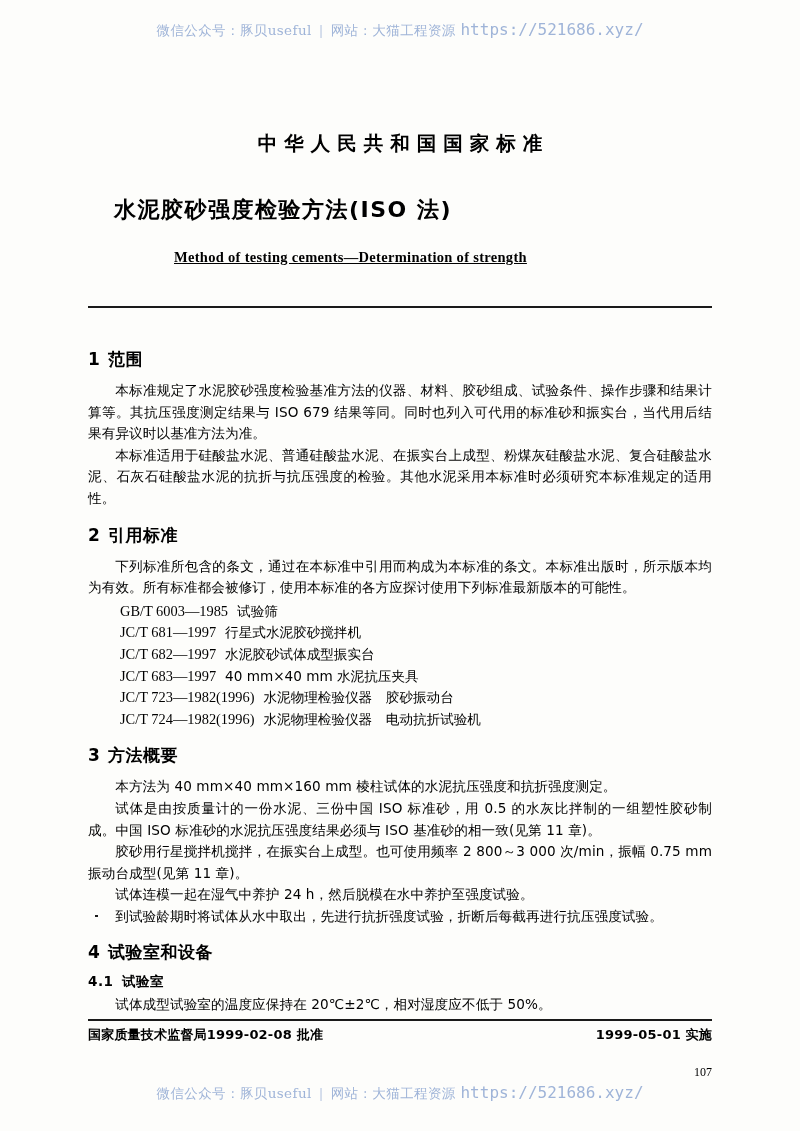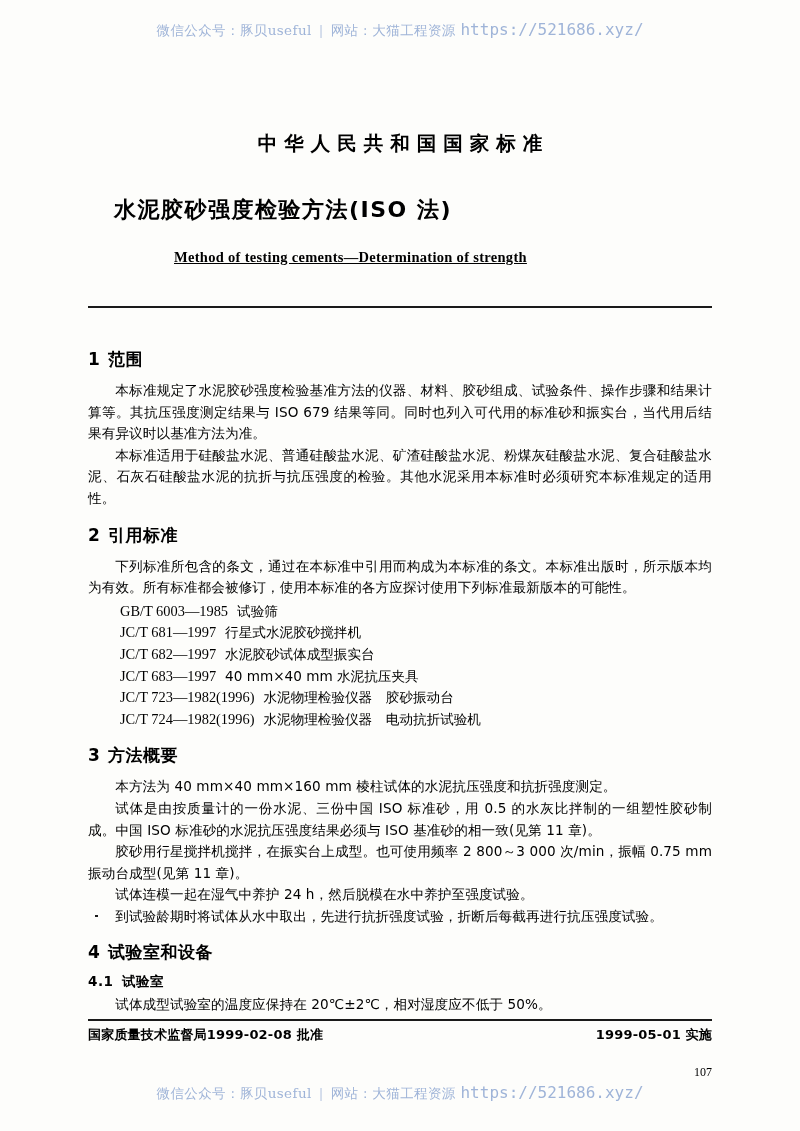--- a/index.html
+++ b/index.html
@@ -216,21 +216,21 @@
     <div class="en-title">Method of testing cements—Determination of strength</div>
   </div>
 
   <div class="rule-top"></div>
 
   <div class="content">
 
     <div class="sec">
       <div class="h1"><span class="num">1</span><span>范围</span></div>
       <p class="para">本标准规定了水泥胶砂强度检验基准方法的仪器、材料、胶砂组成、试验条件、操作步骤和结果计算等。其抗压强度测定结果与 ISO 679 结果等同。同时也列入可代用的标准砂和振实台，当代用后结果有异议时以基准方法为准。</p>
-      <p class="para">本标准适用于硅酸盐水泥、普通硅酸盐水泥、矿渣硅酸盐水泥、粉煤灰硅酸盐水泥、复合硅酸盐水泥、石灰石硅酸盐水泥的抗折与抗压强度的检验。其他水泥采用本标准时必须研究本标准规定的适用性。</p>
+      <p class="para">本标准适用于硅酸盐水泥、普通硅酸盐水泥、在振实台上成型、粉煤灰硅酸盐水泥、复合硅酸盐水泥、石灰石硅酸盐水泥的抗折与抗压强度的检验。其他水泥采用本标准时必须研究本标准规定的适用性。</p>
     </div>
 
     <div class="sec">
       <div class="h1"><span class="num">2</span><span>引用标准</span></div>
       <p class="para">下列标准所包含的条文，通过在本标准中引用而构成为本标准的条文。本标准出版时，所示版本均为有效。所有标准都会被修订，使用本标准的各方应探讨使用下列标准最新版本的可能性。</p>
       <ul class="std-list">
         <li><span class="code">GB/T 6003—1985</span><span class="name">试验筛</span></li>
         <li><span class="code">JC/T 681—1997</span><span class="name">行星式水泥胶砂搅拌机</span></li>
         <li><span class="code">JC/T 682—1997</span><span class="name">水泥胶砂试体成型振实台</span></li>
         <li><span class="code">JC/T 683—1997</span><span class="name">40 mm×40 mm 水泥抗压夹具</span></li>

